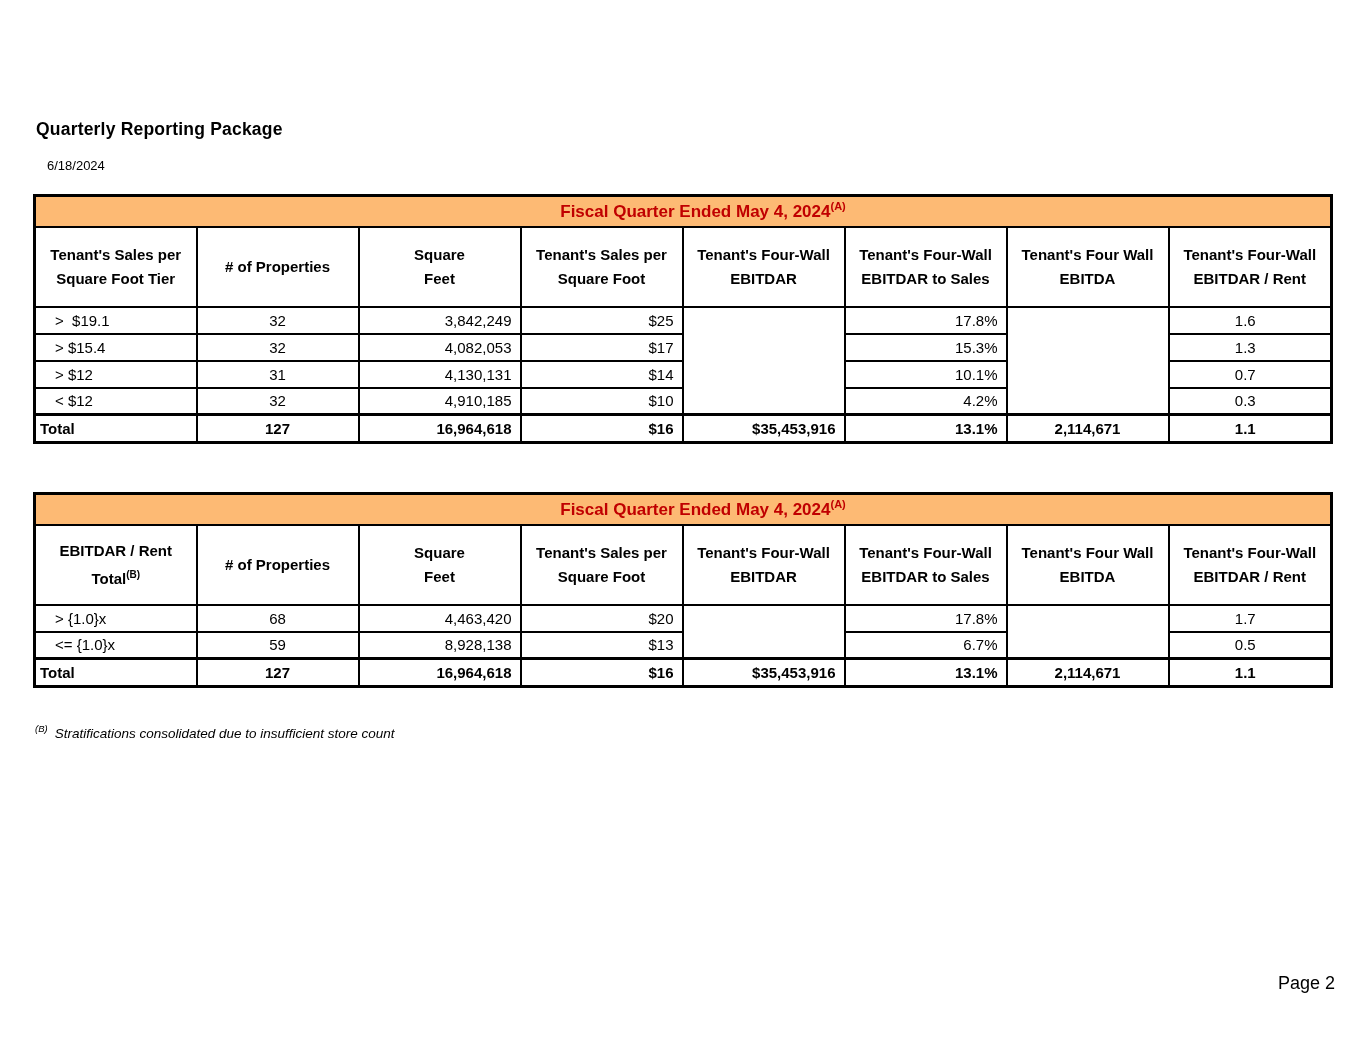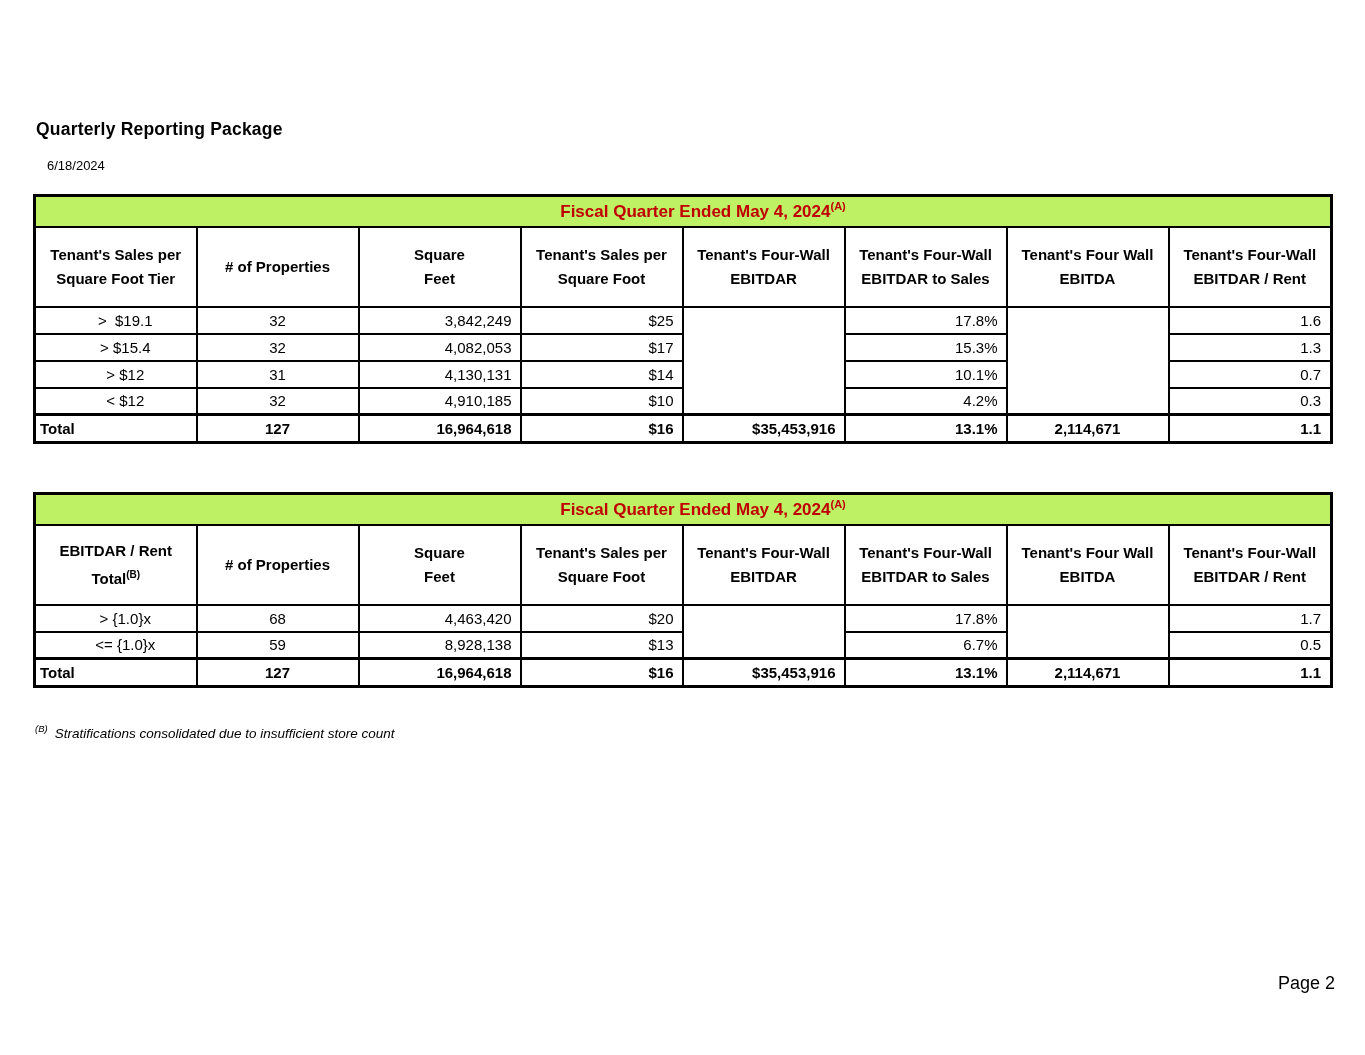--- a/index.html
+++ b/index.html
@@ -22,38 +22,38 @@
   }
   table.tbl {
     position: absolute; left: 33px; width: 1297px;
     border-collapse: collapse; table-layout: fixed;
     border: 3px solid #000;
   }
   #table1 { top: 194px; }
   #table2 { top: 492px; }
   .tbl td, .tbl th { border: 2px solid #000; font-size: 15px; overflow: hidden; }
   tr.banner td {
-    height: 31px; background: #bef264; color: #C00000;
+    height: 31px; background: #fdba74; color: #C00000;
     font-weight: 700; text-align: center; font-size: 17px;
     vertical-align: middle;
     padding-left: 40px;
   }
   tr.banner sup { font-size: 11px; }
   tr.hdr th {
     height: 80px; font-weight: 700; text-align: center;
     vertical-align: middle; line-height: 24px; padding: 0 4px;
   }
   tr.hdr th sup { font-size: 10px; }
   tr.data td { height: 27px; vertical-align: middle; }
   tr.total td { height: 28px; font-weight: 700; border-top: 3px solid #000; vertical-align: middle; }
-  td.tier { text-align: center; padding-left: 19px; white-space: pre; }
+  td.tier { text-align: left; padding-left: 19px; white-space: pre; }
   td.lbl  { text-align: left; padding-left: 4px; margin-left: 32px; }
   td.num-c { text-align: center; }
   td.num-r { text-align: right; padding-right: 8px; }
-  td.ratio { text-align: right; padding-right: 9px; }
+  td.ratio { text-align: center; padding-right: 9px; }
   .footnotes {
     position: absolute; left: 35px; top: 716px;
     font-style: italic; font-size: 13.5px; line-height: 25px;
   }
   .footnote sup { font-size: 9.5px; margin-right: 7px; }
   .page-number {
     position: absolute; top: 973px; right: 30px; font-size: 18px;
   }
 </style>
 </head>

